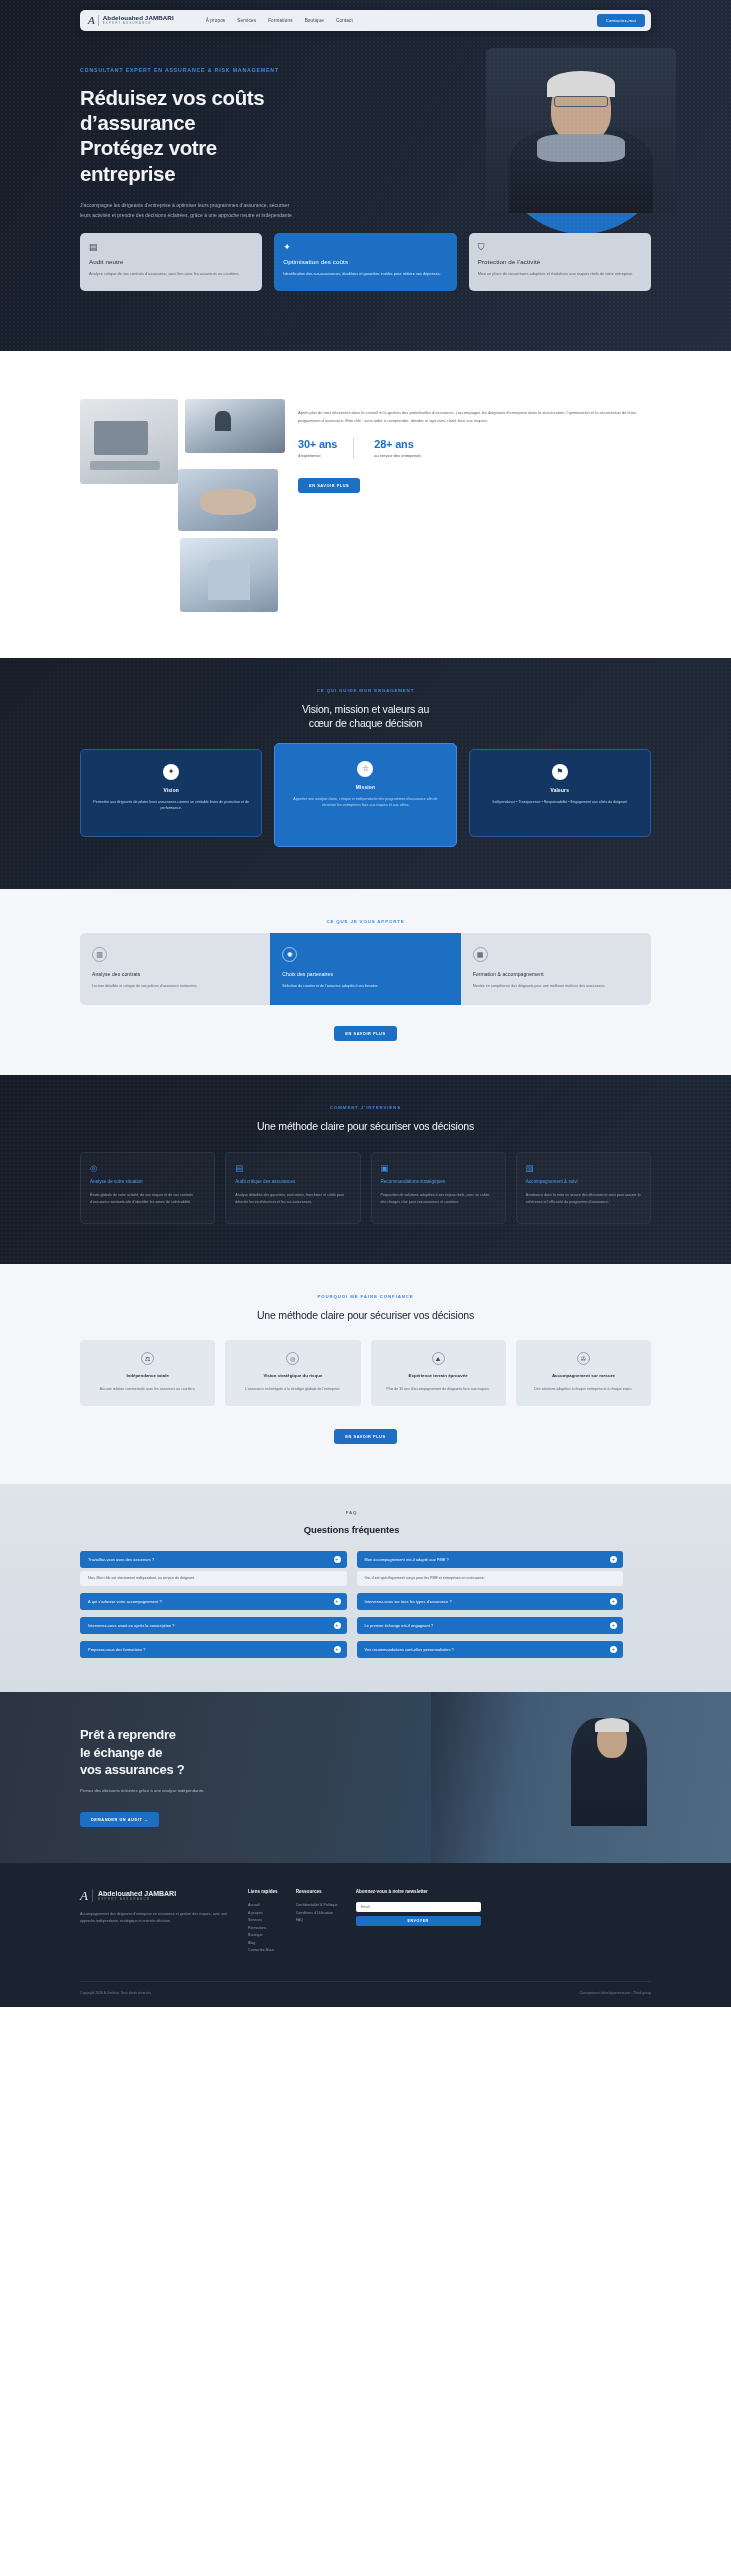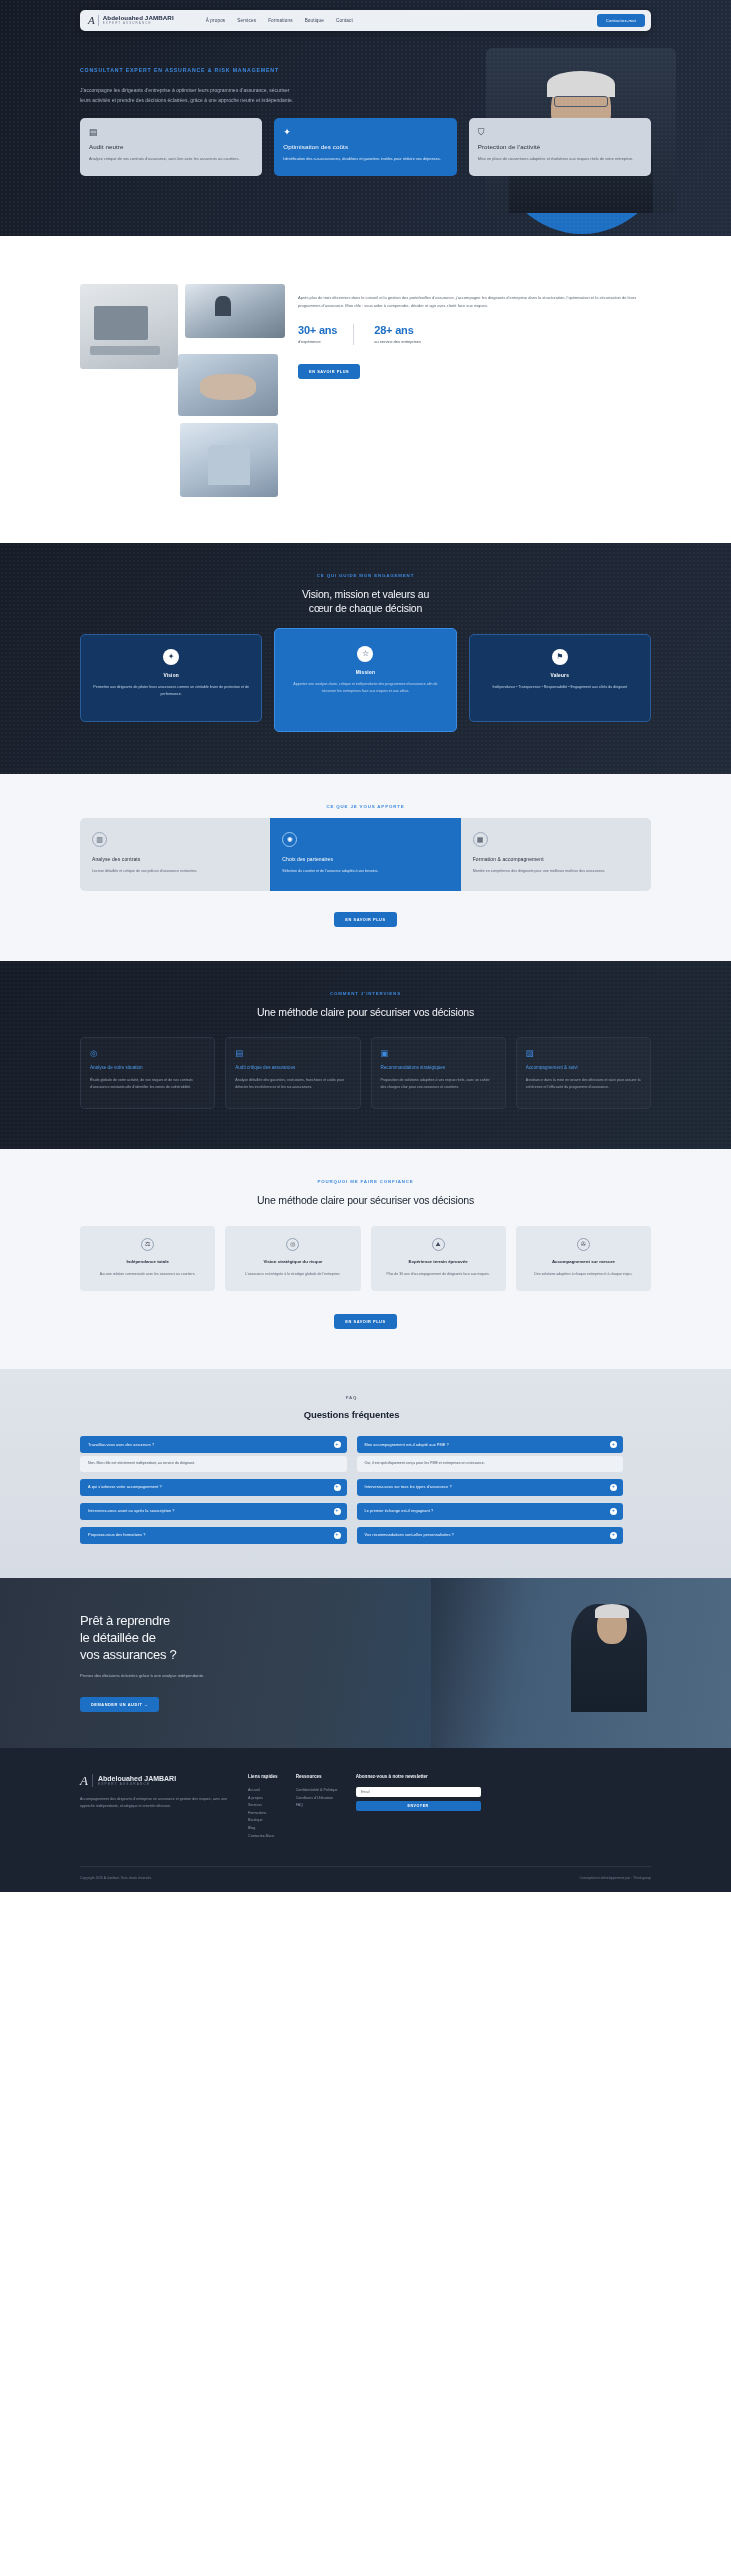--- a/index.html
+++ b/index.html
@@ -285,21 +285,21 @@
   }
   .cta .photo .face{
     position:absolute; right:104px; top:30px; width:30px; height:36px;
     background:#c0a287; border-radius:46%;
   }
   .cta .photo .hair{
     position:absolute; right:102px; top:26px; width:34px; height:14px;
     background:#d6d6d6; border-radius:50% 50% 0 0;
   }
   .cta-inner{ position:relative; z-index:3; max-width:300px;}
-  .cta h2{ font-size:13px; line-height:1.32; color:#f3f5f8; font-weight:normal; letter-spacing:-.3px; margin-bottom:10px;}
+  .cta h2{ font-size:13px; line-height:1.32; color:#f3f5f8; font-weight:bold; letter-spacing:-.3px; margin-bottom:10px;}
   .cta p{ font-size:4.2px; color:#b3bdca; margin-bottom:14px;}
 
   
   .footer{ background:#1b2330; padding: 26px 80px 0 80px; color:#9aa5b5;}
   .fgrid{ display:flex; gap:18px; padding-bottom:26px;}
   .fcol.brand{ width:150px;}
   .fbrand{ display:flex; align-items:center; gap:5px; margin-bottom:9px;}
   .fbrand .mark{ font-family:"Liberation Serif",serif; font-style:italic; font-size:13px; color:#e6eaf0; letter-spacing:-1px; border-right:1px solid #4a5568; padding-right:5px; line-height:1;}
   .fbrand .l1{ font-size:7px; font-weight:bold; color:#e6eaf0; line-height:1.1;}
   .fbrand .l2{ font-size:3.2px; color:#7d8798; letter-spacing:1.2px;}
@@ -352,20 +352,26 @@
           <a href="#">Formations</a>
           <a href="#">Boutique</a>
           <a href="#">Contact</a>
         </div>
         <button class="nav-cta">Contactez-moi</button>
       </nav>
     </div>
 
     <div class="hero-body">
       <div class="eyebrow">CONSULTANT EXPERT EN ASSURANCE &amp; RISK MANAGEMENT</div>
+      <h1 class="hero-h1">
+        <span>Réduisez vos coûts</span><br>
+        <span>d’assurance</span><br>
+        <span>Protégez votre</span><br>
+        <span>entreprise</span>
+      </h1>
       <p class="hero-p">J’accompagne les dirigeants d’entreprise à optimiser leurs programmes d’assurance, sécuriser leurs activités et prendre des décisions éclairées, grâce à une approche neutre et indépendante.</p>
       <button class="btn-primary">DEMANDER UN AUDIT D’ASSURANCE</button>
     </div>
 
     <div class="features">
       <div class="fcard">
         <span class="ficon">▤</span>
         <h3>Audit neutre</h3>
         <p>Analyse critique de vos contrats d’assurance, sans lien avec les assureurs ou courtiers.</p>
       </div>
@@ -587,21 +593,21 @@
 
   <section class="cta">
     <div class="photo">
       <div class="person"></div>
         <div class="face"></div>
         <div class="hair"></div>
     </div>
     <div class="cta-inner">
       <h2>
         <span>Prêt à reprendre</span><br>
-        <span>le détaillée de</span><br>
+        <span>le échange de</span><br>
         <span>vos assurances ?</span>
       </h2>
       <p>Prenez des décisions éclairées grâce à une analyse indépendante.</p>
       <button class="btn-small">DEMANDER UN AUDIT →</button>
     </div>
   </section>
 
   <footer class="footer">
     <div class="fgrid">
       <div class="fcol brand">

